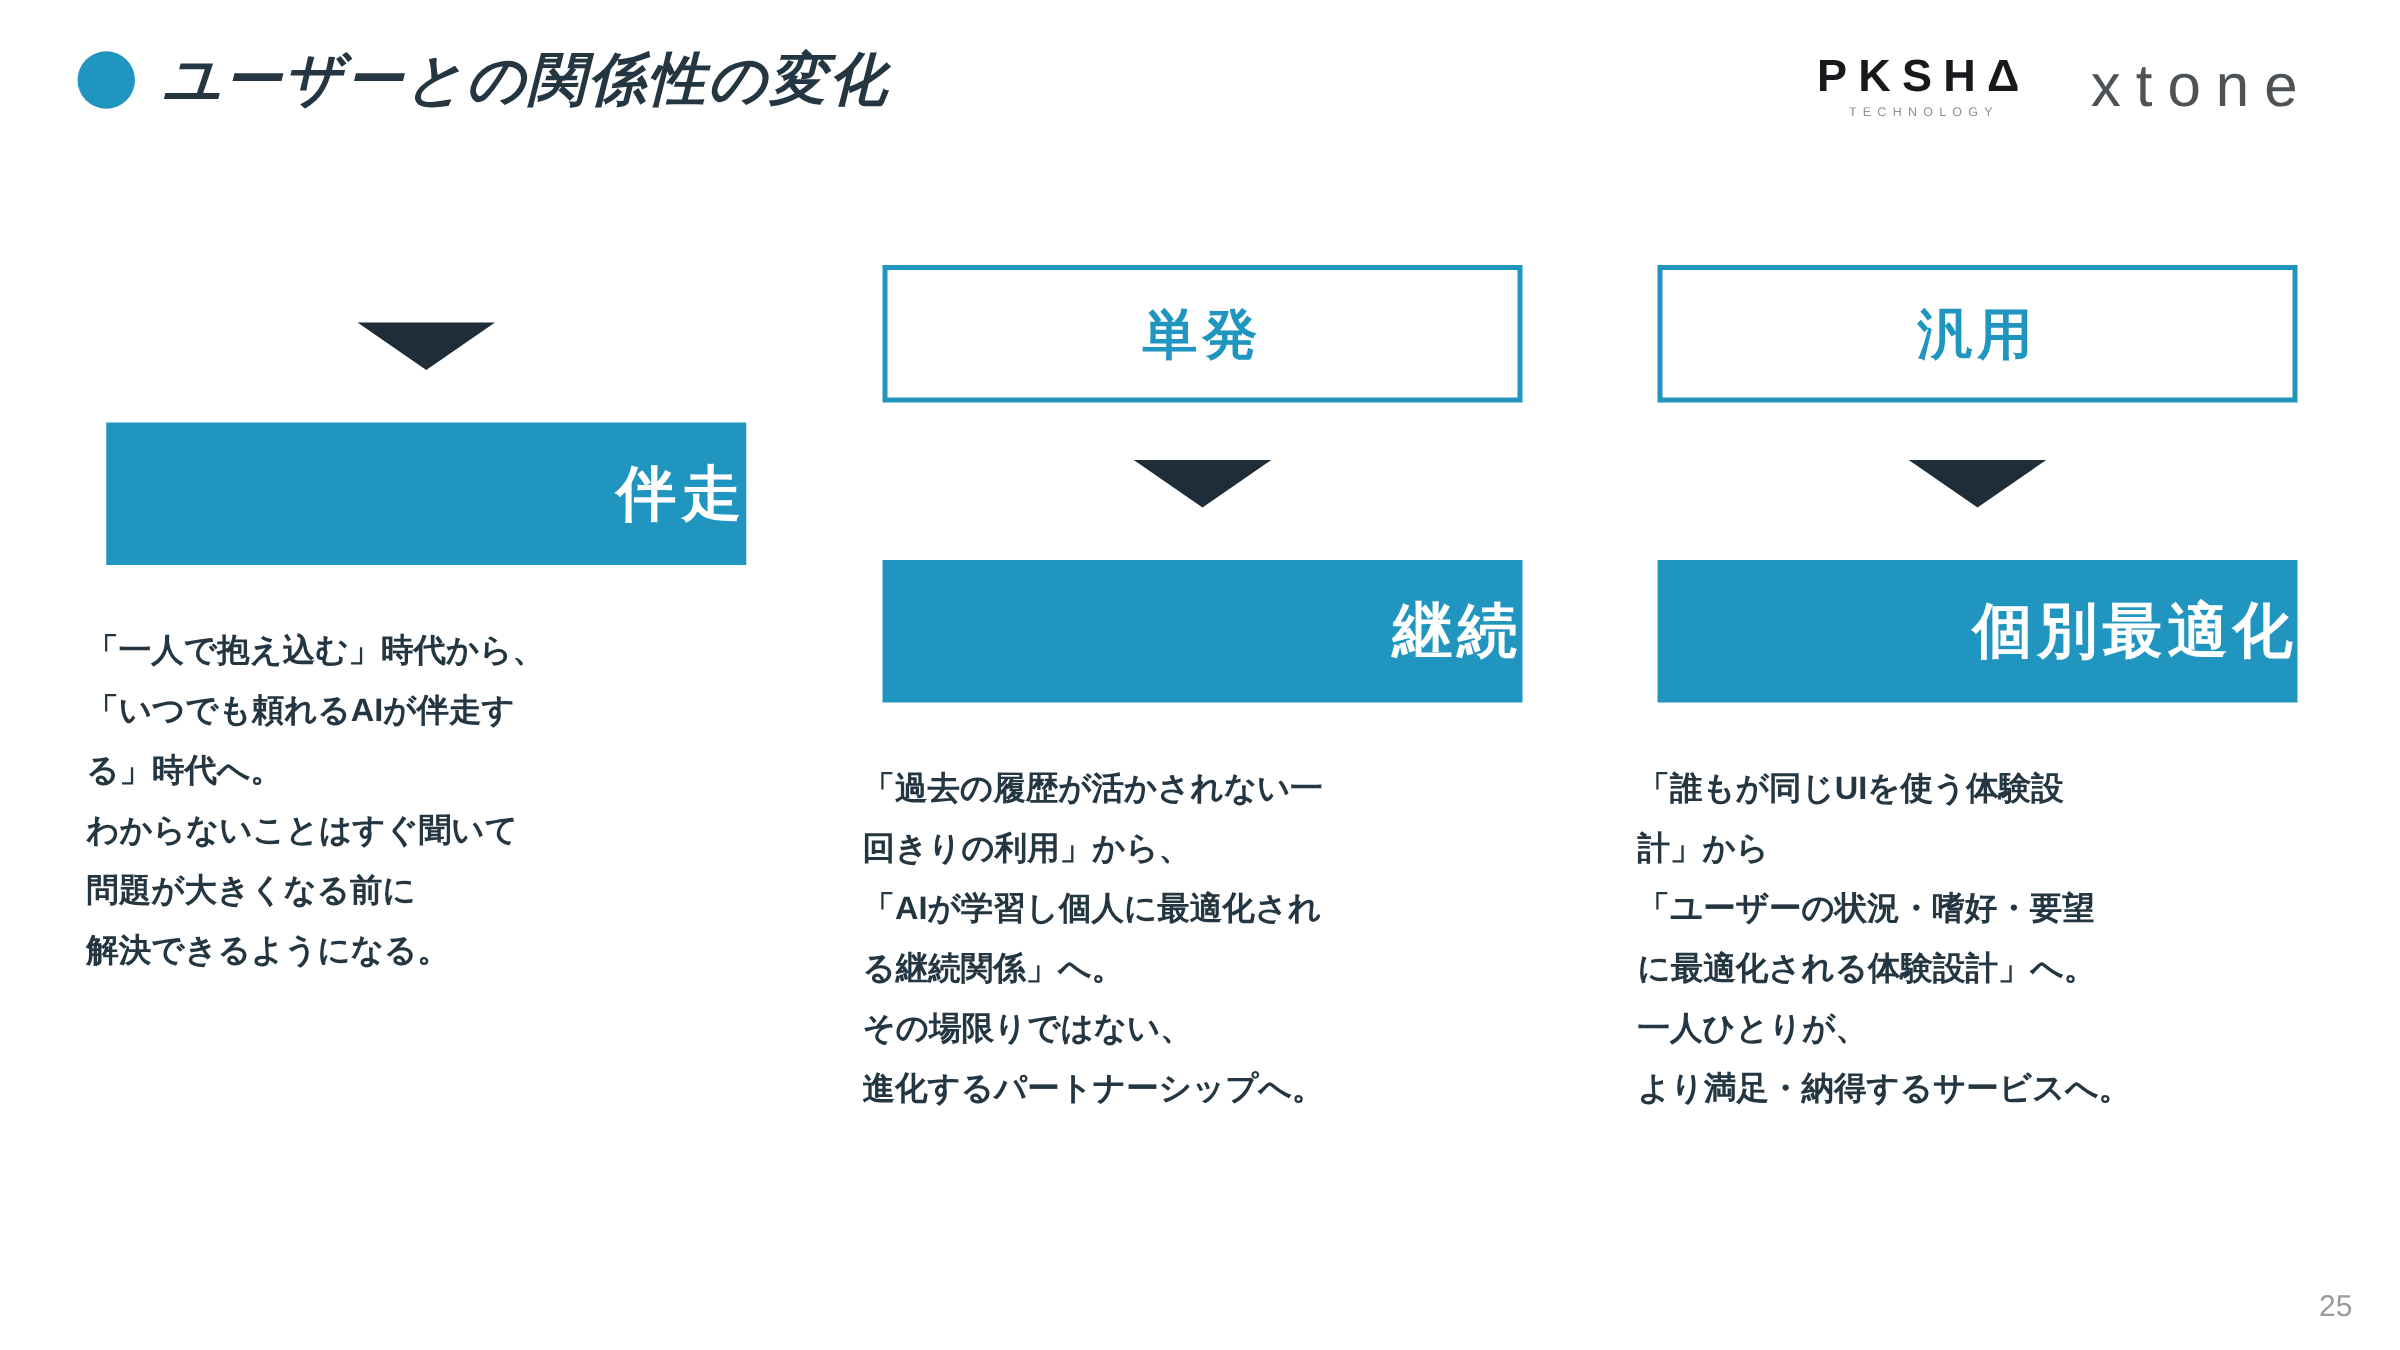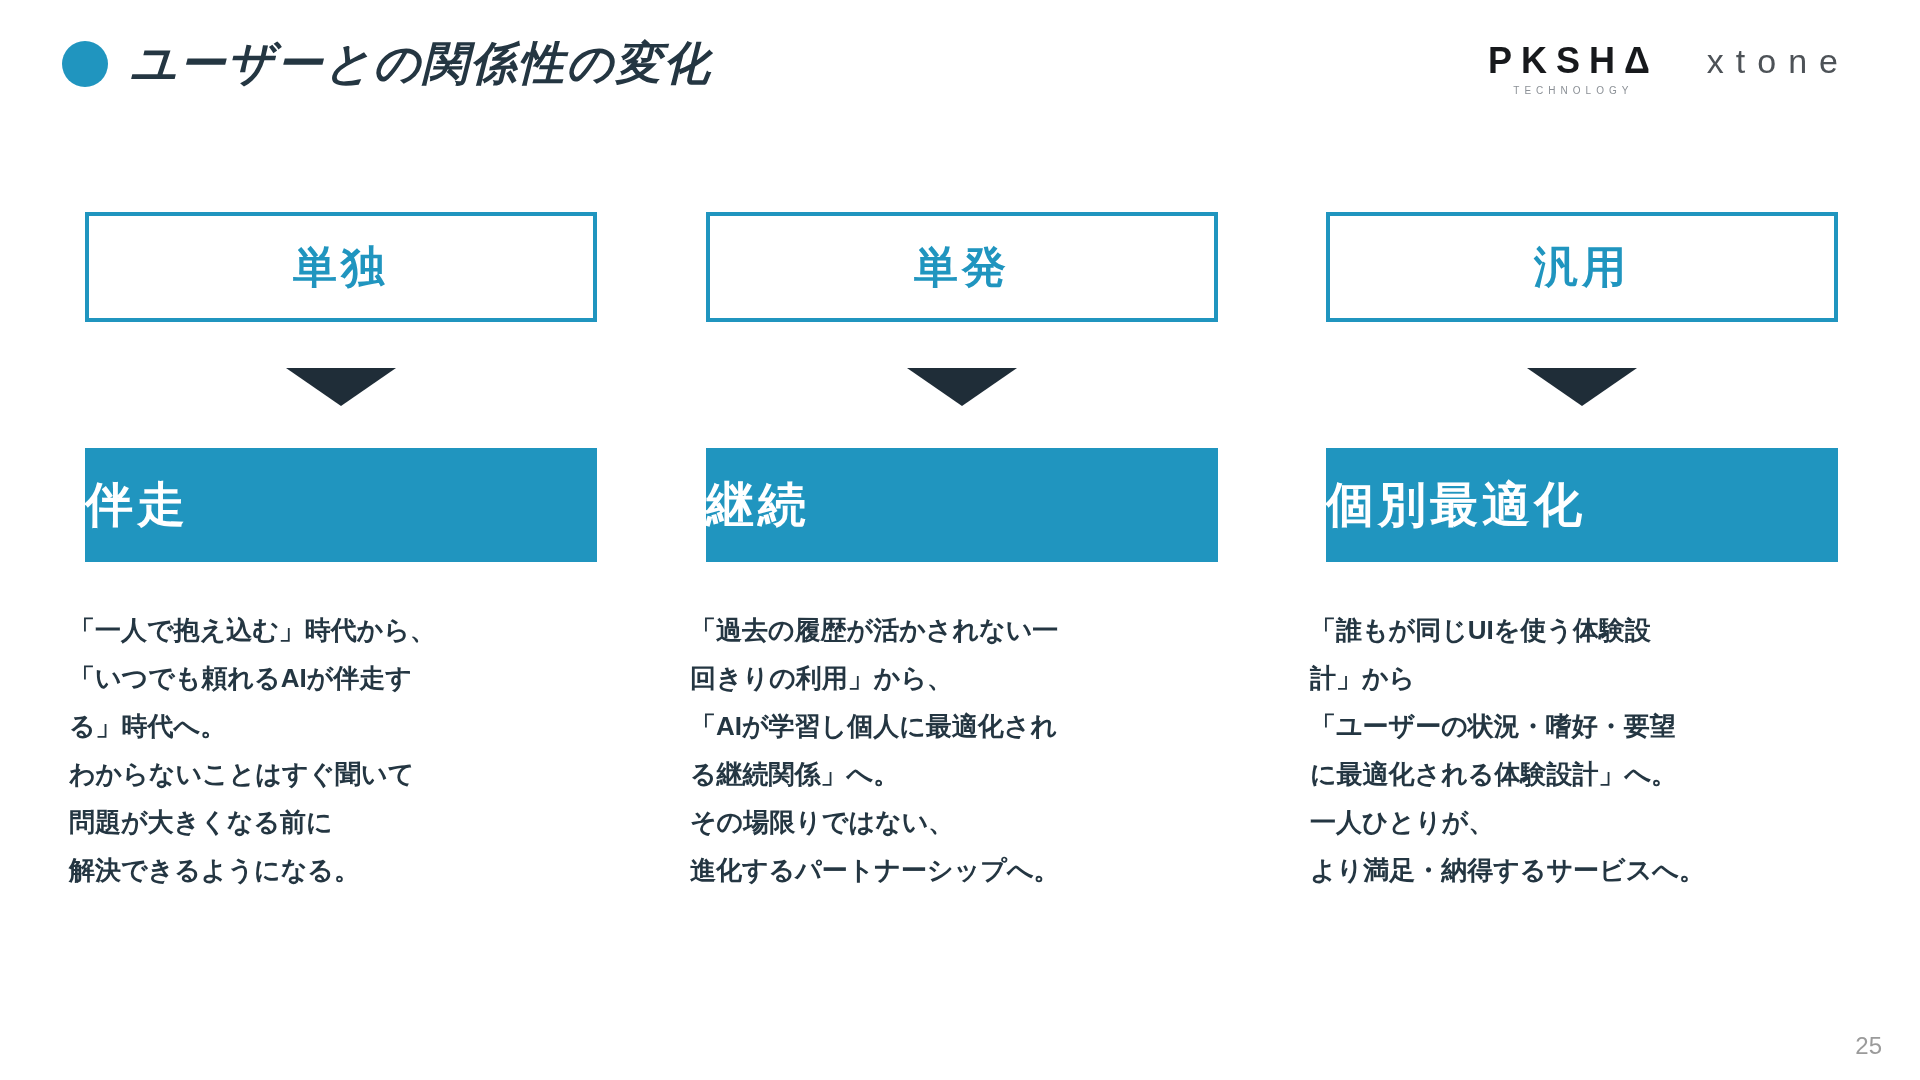--- a/index.html
+++ b/index.html
@@ -67,21 +67,21 @@
   }
   .pksha-sub {
     margin-top: 3px;
     font-size: 10px;
     font-weight: 400;
     letter-spacing: 5px;
     color: var(--logo-gray);
     white-space: nowrap;
   }
   .xtone {
-    font-size: 34px;
+    font-size: 48px;
     font-weight: 500;
     letter-spacing: 12px;
     color: var(--xtone-gray);
     margin-top: 2px;
     white-space: nowrap;
   }
 
   
   .col {
     position: absolute;
@@ -113,21 +113,21 @@
     border-left: 55px solid transparent;
     border-right: 55px solid transparent;
     border-top: 38px solid var(--arrow);
   }
   .after-box {
     margin-top: 42px;
     height: 114px;
     background: var(--accent);
     display: flex;
     align-items: center;
-    justify-content: flex-start;
+    justify-content: flex-end;
   }
   .after-label {
     font-size: 48px;
     font-weight: 700;
     color: #ffffff;
     letter-spacing: 4px;
   }
   .desc {
     margin: 44px 0 0 -16px;
     width: 560px;
@@ -160,23 +160,20 @@
 
   <div class="logo-group">
     <div class="pksha">
       <div class="pksha-main">PKSHΔ</div>
       <div class="pksha-sub">TECHNOLOGY</div>
     </div>
     <div class="xtone">xtone</div>
   </div>
 
   <section class="col col-1">
-    <div class="before-box">
-      <span class="before-label">単独</span>
-    </div>
     <div class="arrow-down"></div>
     <div class="after-box">
       <span class="after-label">伴走</span>
     </div>
     <p class="desc">「一人で抱え込む」時代から、
 「いつでも頼れるAIが伴走す
 る」時代へ。
 わからないことはすぐ聞いて
 問題が大きくなる前に
 解決できるようになる。</p>

